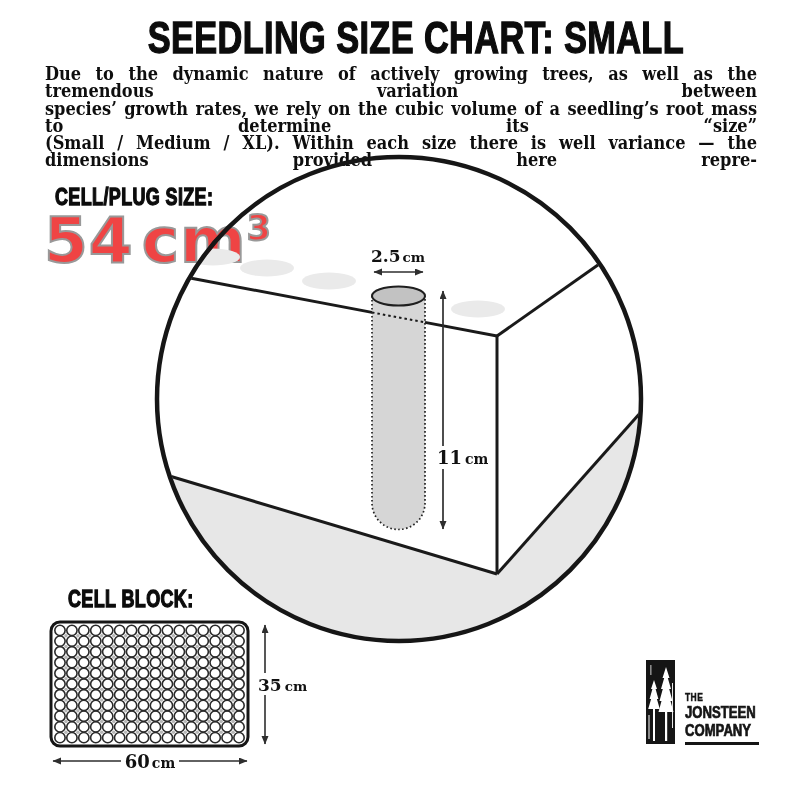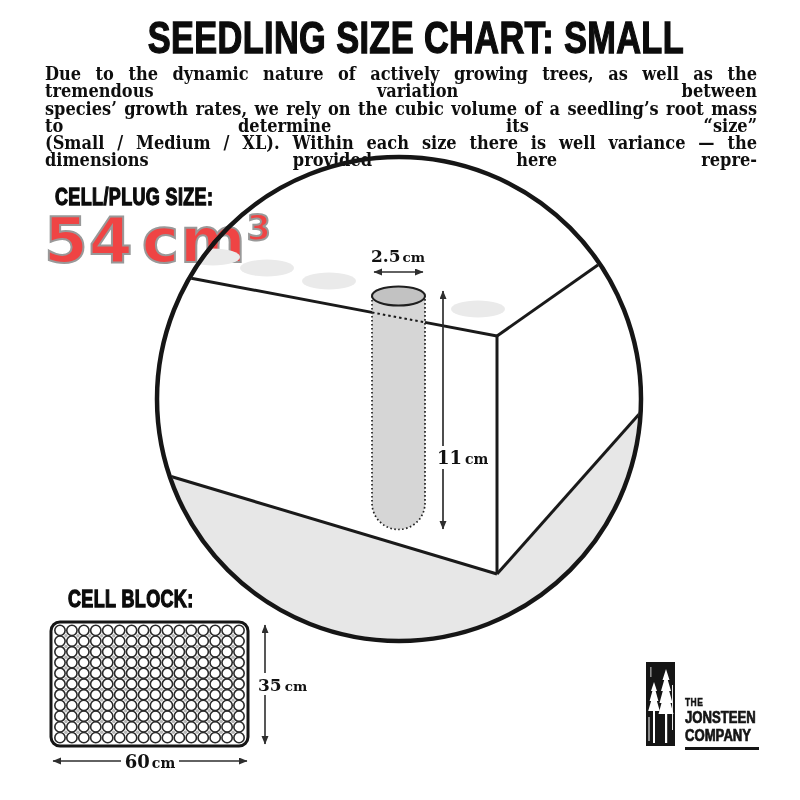--- a/index.html
+++ b/index.html
@@ -30,21 +30,21 @@
 
   .block-heading{position:absolute;left:54px;top:588px;margin-left:14px;}
   .block-heading .condensed{font-size:23px;line-height:23px;}
 
   svg text{font-family:"DejaVu Serif",serif;font-weight:bold;fill:#111111;}
 
   .diagram-svg{position:absolute;left:150px;top:150px;}
   .cellblock-svg{position:absolute;left:40px;top:612px;}
 
   
-  .logo{position:absolute;left:640px;top:650px;width:135px;height:100px;display:flex;align-items:flex-end;}
+  .logo{position:absolute;left:640px;top:650px;width:135px;height:100px;display:flex;align-items:center;}
   .logo-text{margin-left:3px;padding-top:38px;line-height:1;}
   .logo-the{font-size:10px;font-weight:700;letter-spacing:.5px;color:#151515;
             -webkit-text-stroke:.4px #151515;transform:scaleX(.85);transform-origin:left center;}
   .logo-name,.logo-company{font-size:16px;font-weight:700;color:#151515;-webkit-text-stroke:.7px #151515;
             transform:scaleX(.82);transform-origin:left center;margin-top:2px;white-space:nowrap;}
   .logo-bar{width:74px;height:3px;background:#151515;margin-top:3px;}
 </style>
 </head>
 <body>
 

